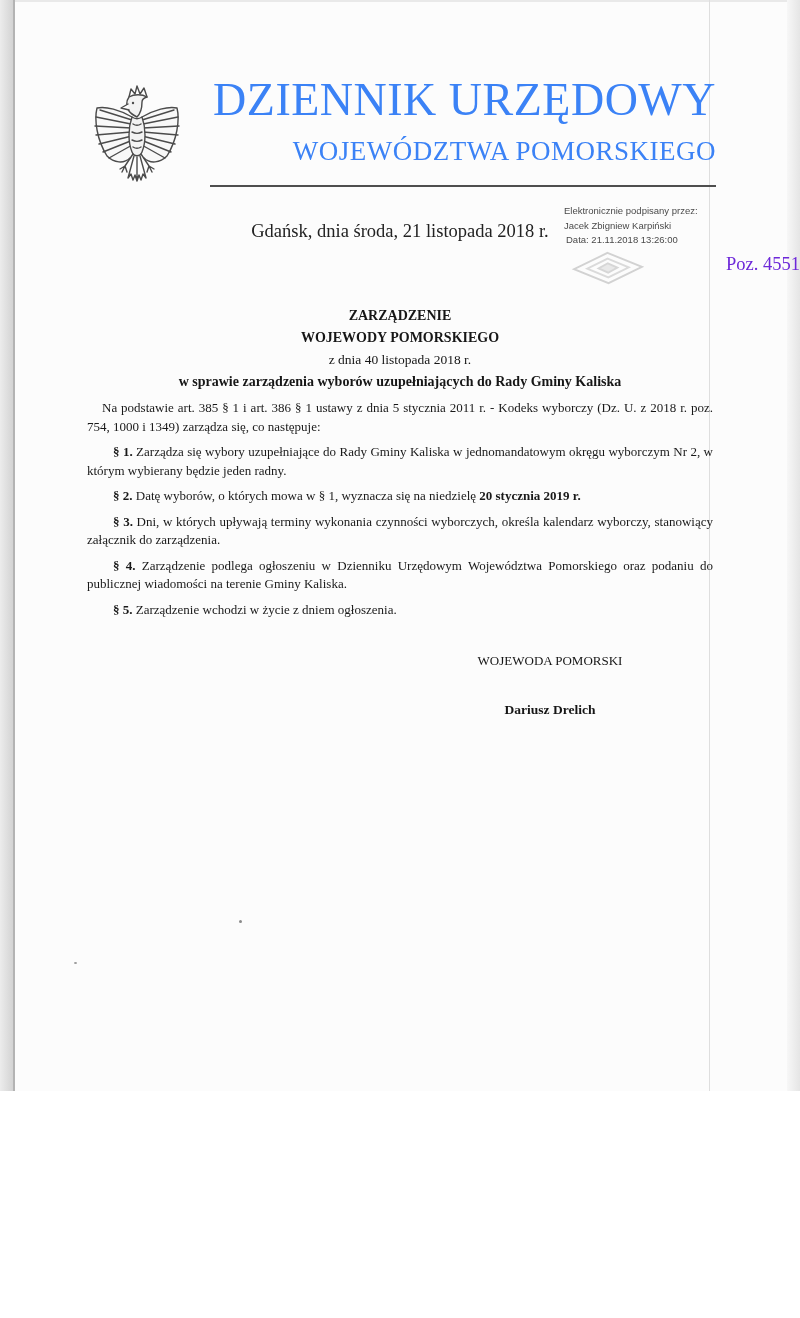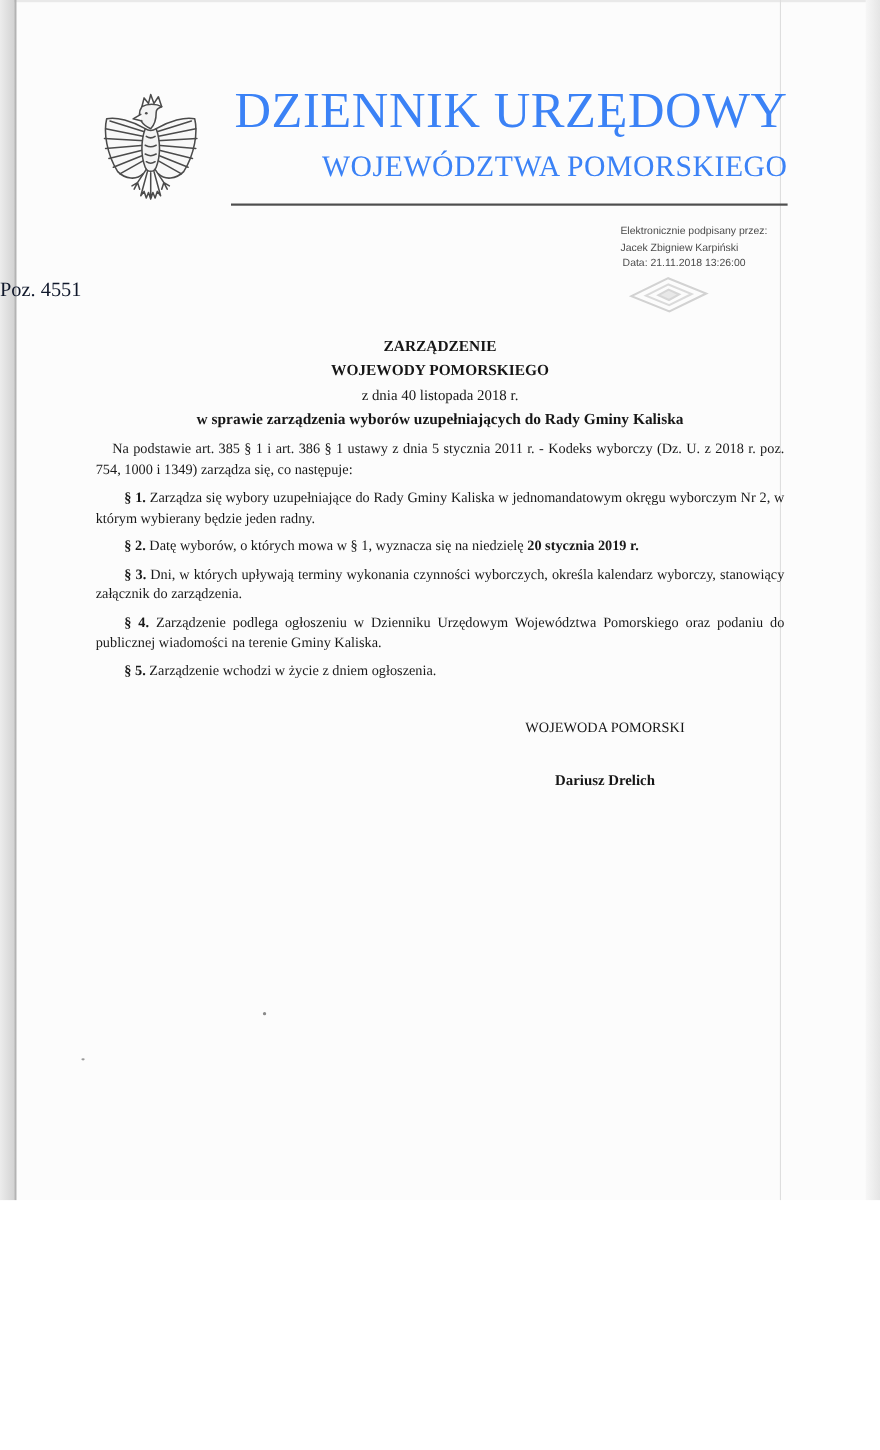--- a/index.html
+++ b/index.html
@@ -17,21 +17,21 @@
   .scan-right{position:absolute;left:787px;top:0;width:13px;height:1091px;
     background:linear-gradient(to right,#f7f7f7,#e5e5e5);}
   
   .emblem{position:absolute;left:92px;top:84px;width:90px;height:112px;}
   .masthead-text{position:absolute;left:210px;top:77px;width:506px;text-align:right;color:#3b82f6;}
   .masthead-title{font-size:46px;line-height:1.0;letter-spacing:0.5px;white-space:nowrap;}
   .masthead-sub{font-size:27px;line-height:1.2;margin-top:12px;letter-spacing:0.5px;white-space:nowrap;}
   .masthead-rule{margin-top:18px;border-top:2px solid #4e4e4e;height:0;}
   
   .dateline{position:absolute;left:0;top:221px;width:800px;text-align:center;font-size:18.5px;color:#222;}
-  .poz{position:absolute;left:0;top:254px;width:800px;text-align:left;font-size:18.5px;color:#0f172a;}
+  .poz{position:absolute;left:0;top:254px;width:800px;text-align:right;font-size:18.5px;color:#6d28d9;}
   .esig{position:absolute;left:564px;top:204px;width:165px;
     font-family:"Liberation Sans",sans-serif;font-size:9.5px;line-height:14.5px;color:#4a4a4a;}
   .esig-l2{margin-left:0;}
   .esig-l3{margin-left:2px;}
   .esig-stamp{margin-top:3px;margin-left:5px;width:78px;height:34px;transform:rotate(-2deg);}
   
   .act-head{position:absolute;left:44px;top:305px;width:712px;text-align:center;
     font-size:14px;line-height:22px;color:#161616;}
   .act-type,.act-issuer,.act-subject{font-weight:bold;}
   .act-date{font-size:13.5px;}
@@ -79,20 +79,21 @@
       </g>
     </svg>
   </div>
 
   <div class="masthead-text">
     <div class="masthead-title">DZIENNIK URZĘDOWY</div>
     <div class="masthead-sub">WOJEWÓDZTWA POMORSKIEGO</div>
     <div class="masthead-rule"></div>
   </div>
 
+  <div class="dateline">Gdańsk, dnia środa, 21 listopada 2018 r.</div>
   <div class="poz">Poz. 4551</div>
 
   <div class="esig">
     <div class="esig-l1">Elektronicznie podpisany przez:</div>
     <div class="esig-l2">Jacek Zbigniew Karpiński</div>
     <div class="esig-l3">Data: 21.11.2018 13:26:00</div>
     <svg class="esig-stamp" viewBox="0 0 80 36" aria-hidden="true">
       <g fill="none" stroke="#d2d2d2" stroke-width="2">
         <path d="M40 2 L76 18 L40 34 L4 18 Z"></path>
         <path d="M40 8 L62 18 L40 28 L18 18 Z" stroke="#dadada"></path>

